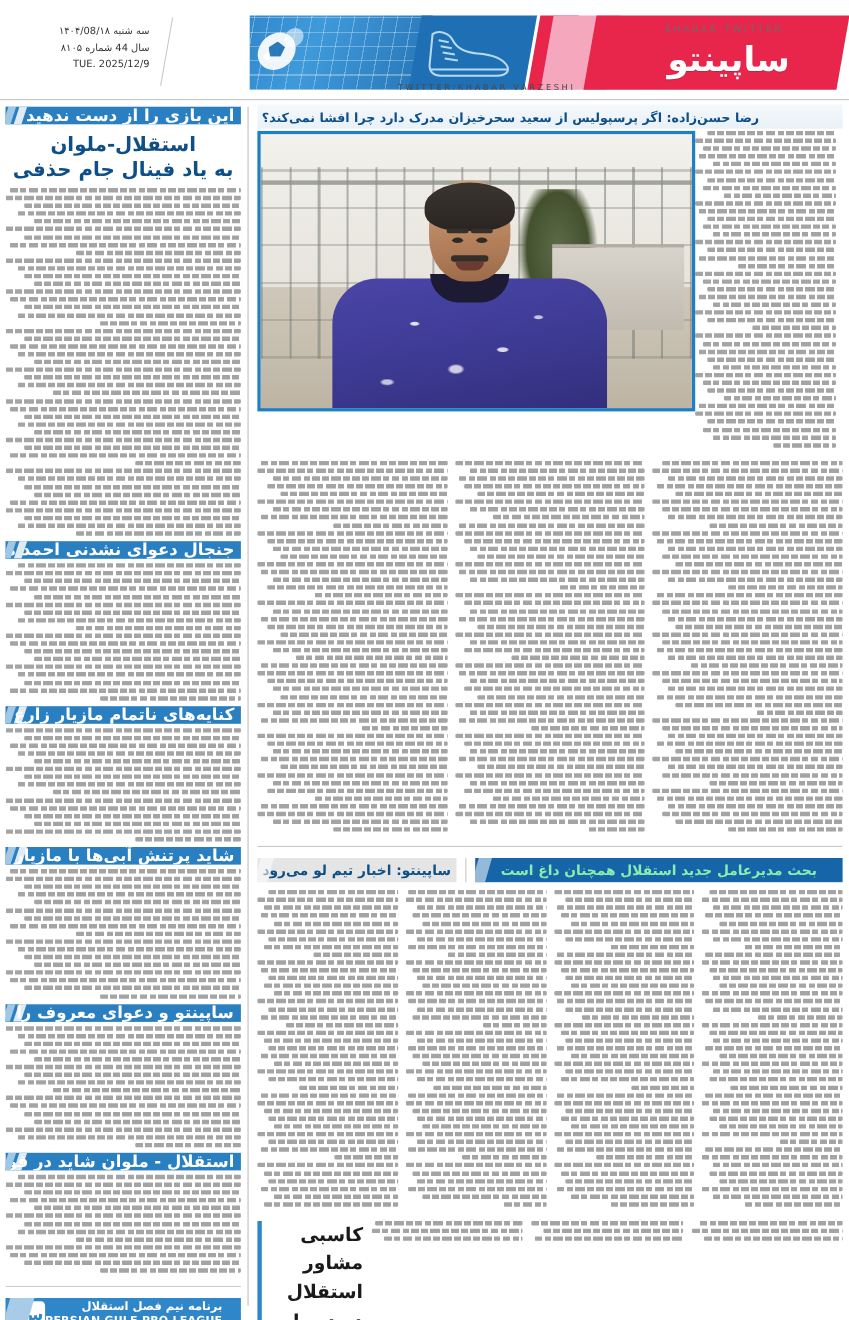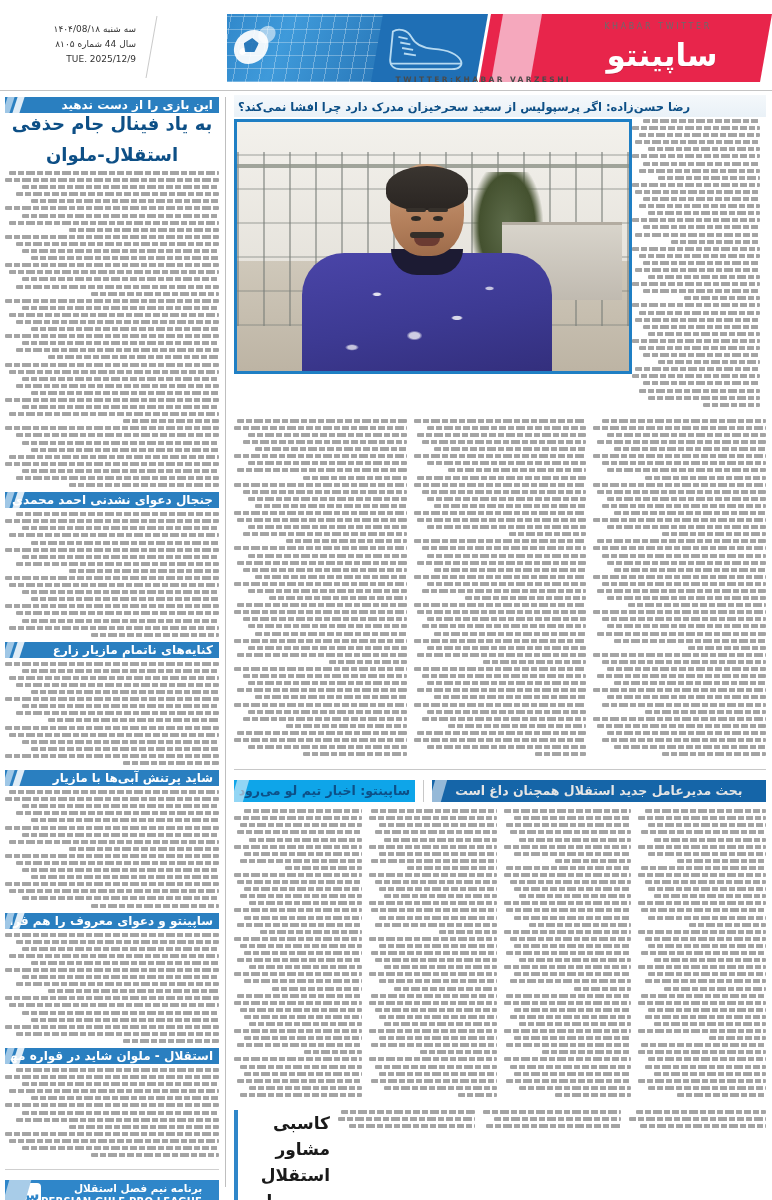--- a/index.html
+++ b/index.html
@@ -73,24 +73,23 @@
     font-size:8px; letter-spacing:2.6px; color:#6b6b6b; direction:ltr;
     position:absolute; top:-10px; right:8px; width:200px; text-align:center;
   }
   .mh-logo-fa {
     font-size:31px; font-weight:bold; color:#ffffff;
     line-height:46px; font-family:"DejaVu Sans", sans-serif;
     letter-spacing:-1px;
     text-shadow: 0 1px 0 rgba(0,0,0,.12);
   }
   .mh-twitter {
-    position:absolute; bottom:-2px; right:201px; width:300px;
+    position:absolute; bottom:-2px; right:180px; width:300px;
     font-size:7.5px; letter-spacing:2.4px; color:#4b4b4b; direction:ltr;
-    text-align:right;
-    font-weight:bold;
+    text-align:center;
   }
   .mh-logoglyph {
     position:absolute; right:205px; top:22px;
     font-size:30px; color:#2a72b8; font-weight:bold; line-height:1;
   }
   .mh-date {
     position:absolute; right:636px; top:22px; width:126px;
     text-align:right; direction:rtl;
     font-size:9px; color:#333; line-height:15px;
   }
@@ -109,21 +108,21 @@
     display:flex; flex-direction:row;
   }
   .col-right { width:225px; padding:4px 6px 0 5px; }
   .col-sep { width:1px; background:#bfbfbf; margin-top:4px; height:1090px; }
   .col-left { width:546px; padding:2px 6px 0 8px; position:relative; }
 
   
   .sb-banner {
     position:relative; height:16px; margin-bottom:4px;
     background:#2a7fc0; color:#fff;
-    font-size:12px; font-weight:bold; line-height:16px;
+    font-size:15px; font-weight:bold; line-height:16px;
     text-align:right; padding:0 6px 0 24px;
     overflow:hidden; white-space:nowrap;
   }
   .sb-banner::before {
     content:""; position:absolute; left:10px; top:0; width:7px; height:16px;
     background:#ffffff; transform: skewX(-18deg); opacity:.85;
   }
   .sb-banner::after {
     content:""; position:absolute; left:0px; top:0; width:7px; height:16px;
     background:#9fc7e6; transform: skewX(-18deg);
@@ -239,25 +238,25 @@
     width:72px; height:26px; border-radius:0 0 40px 40px; background:#1c1b33;
   }
 
   .hero-side { width:134px; padding-right:6px; }
 
   .body-3col { display:flex; flex-direction:row; gap:7px; margin-top:7px; }
   .body-3col .bc { flex:1; }
 
   .sub-row { display:flex; flex-direction:row; gap:8px; margin-top:10px; align-items:flex-start; }
   .sub-banner {
-    position:relative; height:22px; color:#e5e5e5; font-weight:bold; font-size:12.5px;
+    position:relative; height:22px; color:#86efac; font-weight:bold; font-size:12.5px;
     line-height:22px; text-align:center; overflow:hidden; white-space:nowrap;
   }
   .sub-banner.dark { background:#1565a8; }
-  .sub-banner.light { background:#0ea5e9; color:#0d4f86; }
+  .sub-banner.light { background:#e5e5e5; color:#0d4f86; }
   .sub-banner::after {
     content:""; position:absolute; left:0; top:0; width:12px; height:22px;
     background:rgba(255,255,255,.55); transform:skewX(-16deg);
   }
   .pull-title {
     width:96px; text-align:right; font-size:17px; font-weight:bold; color:#1a1a1a;
     line-height:26px; border-left:4px solid #2f86c9; padding-left:8px;
   }
 
   .vrule { width:1px; background:#c8c8c8; align-self:stretch; }
@@ -763,22 +762,22 @@
     </div>
 
   </div>
 
   <div class="col-sep"></div>
 
   <div class="col-right">
 
     <div class="sb-banner">این بازی را از دست ندهید</div>
 
+    <div class="sb-title">استقلال-ملوان</div>
     <div class="sb-title" style="margin-top:-6px">به یاد فینال جام حذفی</div>
-    <div class="sb-title">استقلال-ملوان</div>
 
     <div class="txt">
       <div class="ln w98 just"></div>
         <div class="ln w100 just"></div>
         <div class="ln w92 just"></div>
       <div class="ln w95 just"></div>
         <div class="ln w88 just"></div>
         <div class="ln w100 just"></div>
       <div class="ln w92 just"></div>
         <div class="ln w98 just"></div>

